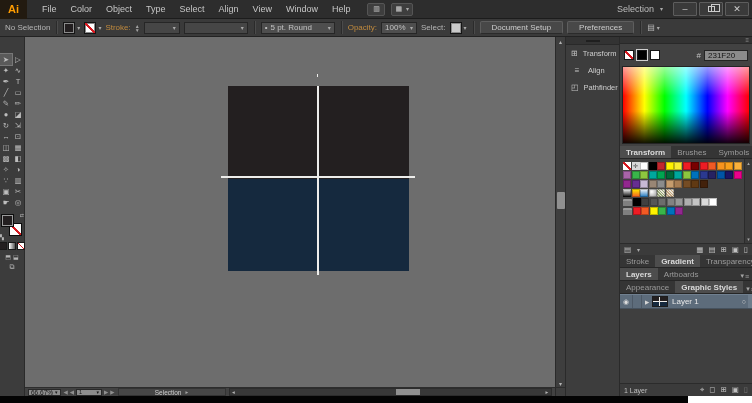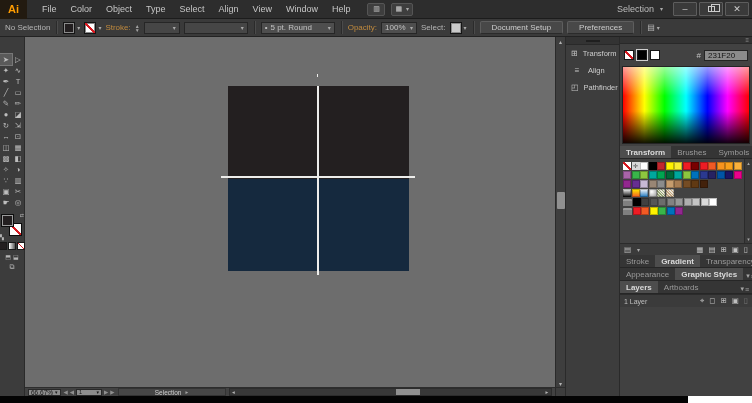--- a/index.html
+++ b/index.html
@@ -462,36 +462,47 @@
           </span>
       </div>
 
       <div class="ptabs">
         <div class="ptab">Stroke</div>
         <div class="ptab active">Gradient</div>
         <div class="ptab">Transparency</div>
 
       </div>
       <div class="ptabs">
+        <div class="ptab active">Layers</div>
+        <div class="ptab">Artboards</div>
+        <div class="pmenu">
+            <span>▾</span>
+            <span>≡</span>
+          </div>
+      </div>
+      <div class="ptabs">
         <div class="ptab">Appearance</div>
         <div class="ptab active">Graphic Styles</div>
         <div class="pmenu">
             <span>▾</span>
             <span>≡</span>
           </div>
       </div>
-      <div class="ptabs">
-        <div class="ptab active">Layers</div>
-        <div class="ptab">Artboards</div>
-        <div class="pmenu">
-            <span>▾</span>
-            <span>≡</span>
-          </div>
-      </div>
-
+
+      <div class="layers-area">
+        <div class="layer-row">
+          <span class="lcell cell-eye">◉</span>
+          <span class="lcell cell-lock"></span>
+          <span class="expand">▶</span>
+          <span class="lthumb"></span>
+          <span class="layer-name">Layer 1</span>
+          <span class="target">○</span>
+          <span class="sel-col"></span>
+        </div>
+      </div>
       <div class="layers-footer">
         <span>1 Layer</span>
         <span class="right" id="layers-icons">
             <span>⌖</span>
             <span>◻</span>
             <span>⊞</span>
             <span>▣</span>
             <span class="ic-dim">▯</span>
           </span>
       </div>

